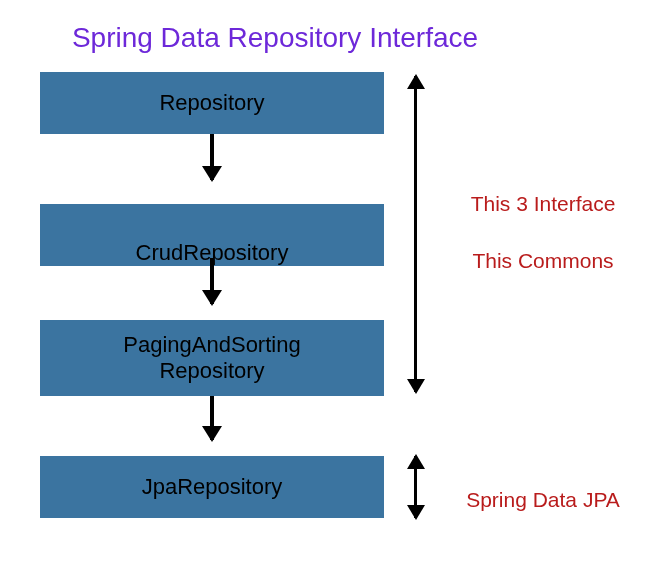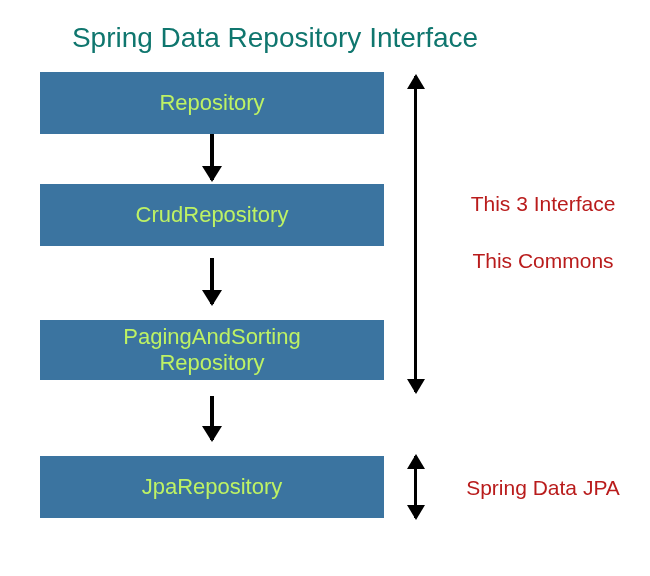--- a/index.html
+++ b/index.html
@@ -11,48 +11,48 @@
       width: 650px;
       height: 576px;
       background: #ffffff;
       font-family: "Segoe UI", Arial, sans-serif;
       position: relative;
     }
     .title {
       text-align: center;
       font-size: 28px;
       font-weight: 400;
-      color: #0f766e;
+      color: #6d28d9;
       padding-top: 22px;
       padding-bottom: 18px;
       padding-left: 30px;
       width: 520px;
     }
     .diagram-wrap {
       position: relative;
       width: 650px;
       height: 500px;
     }
     .box {
       position: absolute;
       left: 40px;
       width: 344px;
       height: 62px;
       background: #3b74a0;
-      color: #bef264;
+      color: #000000;
       display: flex;
       align-items: center;
       justify-content: center;
       font-size: 22px;
       font-weight: 400;
       text-align: center;
       line-height: 1.2;
     }
     .box.tall {
-      height: 60px;
+      height: 76px;
     }
     .conn-arrow {
       position: absolute;
       left: 210px;
       width: 4px;
       background: #000;
     }
     .conn-arrow::after {
       content: "";
       position: absolute;
@@ -107,21 +107,21 @@
 <div class="title">Spring Data Repository Interface</div>
 
 <div class="diagram-wrap">
 
   <div class="box" style="top:0px;">
     <span>Repository</span>
   </div>
 
   <div class="conn-arrow" style="top:62px; height:46px;"></div>
 
-  <div class="box" style="top:112px;">
+  <div class="box" style="top:132px;align-items:flex-end;">
     <span>CrudRepository</span>
   </div>
 
   <div class="conn-arrow" style="top:186px; height:46px;"></div>
 
   <div class="box tall" style="top:248px;">
     <span>
       <span>PagingAndSorting</span><br>
       <span>Repository</span>
     </span>
@@ -136,15 +136,15 @@
   <div class="bracket" style="top:4px; height:316px;"></div>
 
   <div class="side-label" style="top:118px;">
     <span>This 3 Interface</span><br>
     <br>
     <span>This Commons</span>
   </div>
 
   <div class="bracket" style="top:384px; height:62px;"></div>
 
-  <div class="side-label" style="top:402px;">Spring Data JPA</div>
+  <div class="side-label" style="top:414px;">Spring Data JPA</div>
 
 </div>
 
 </body></html>

